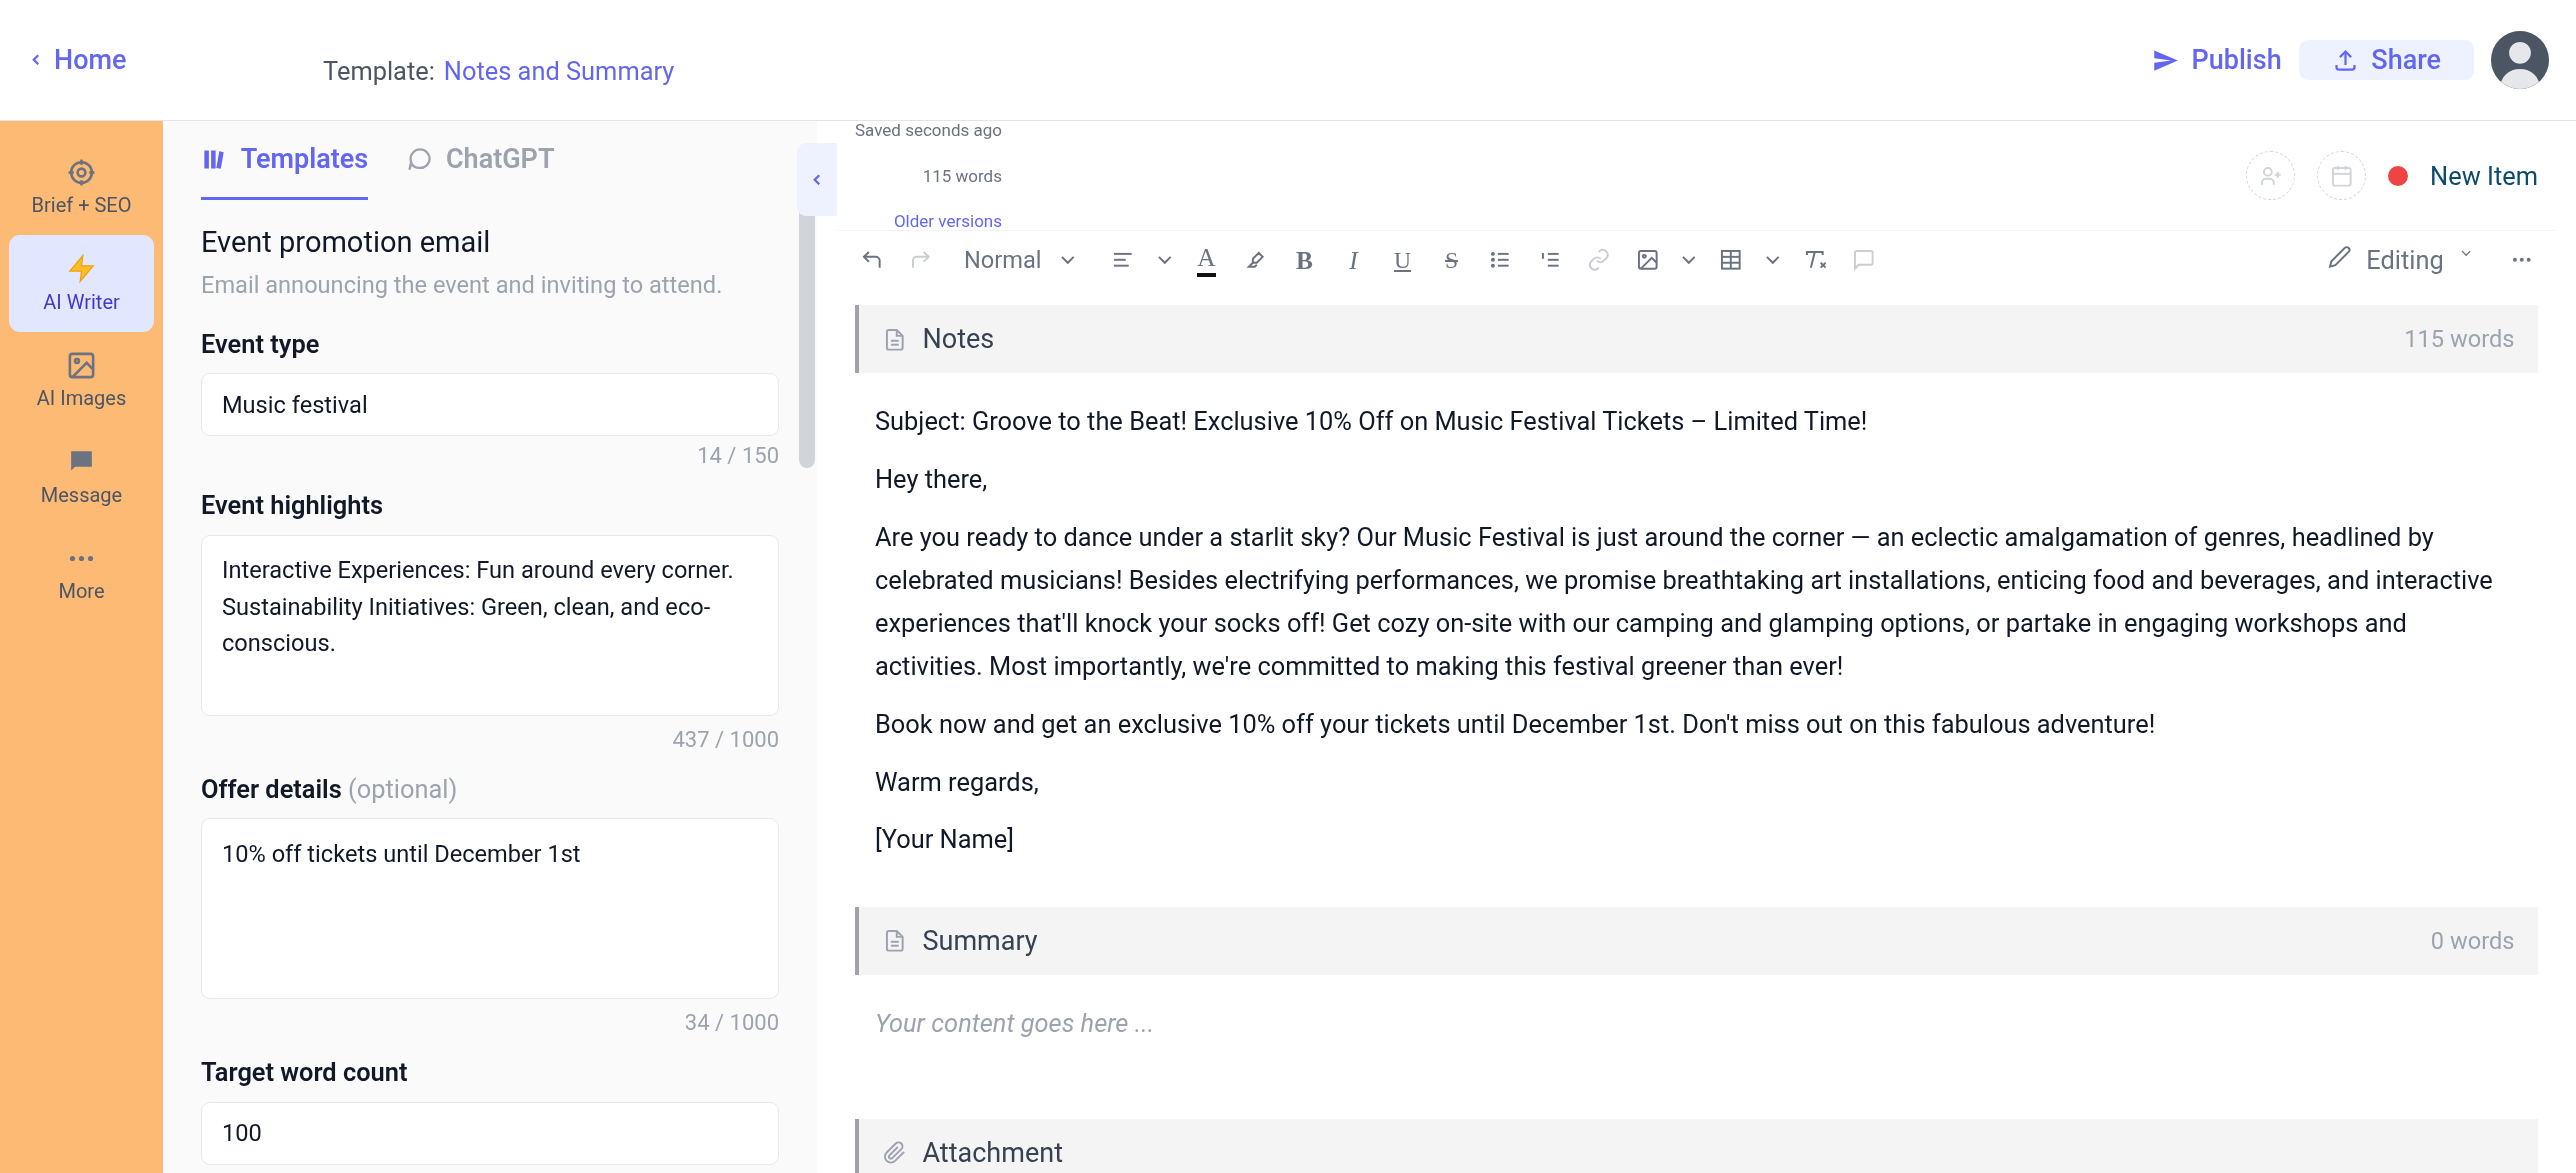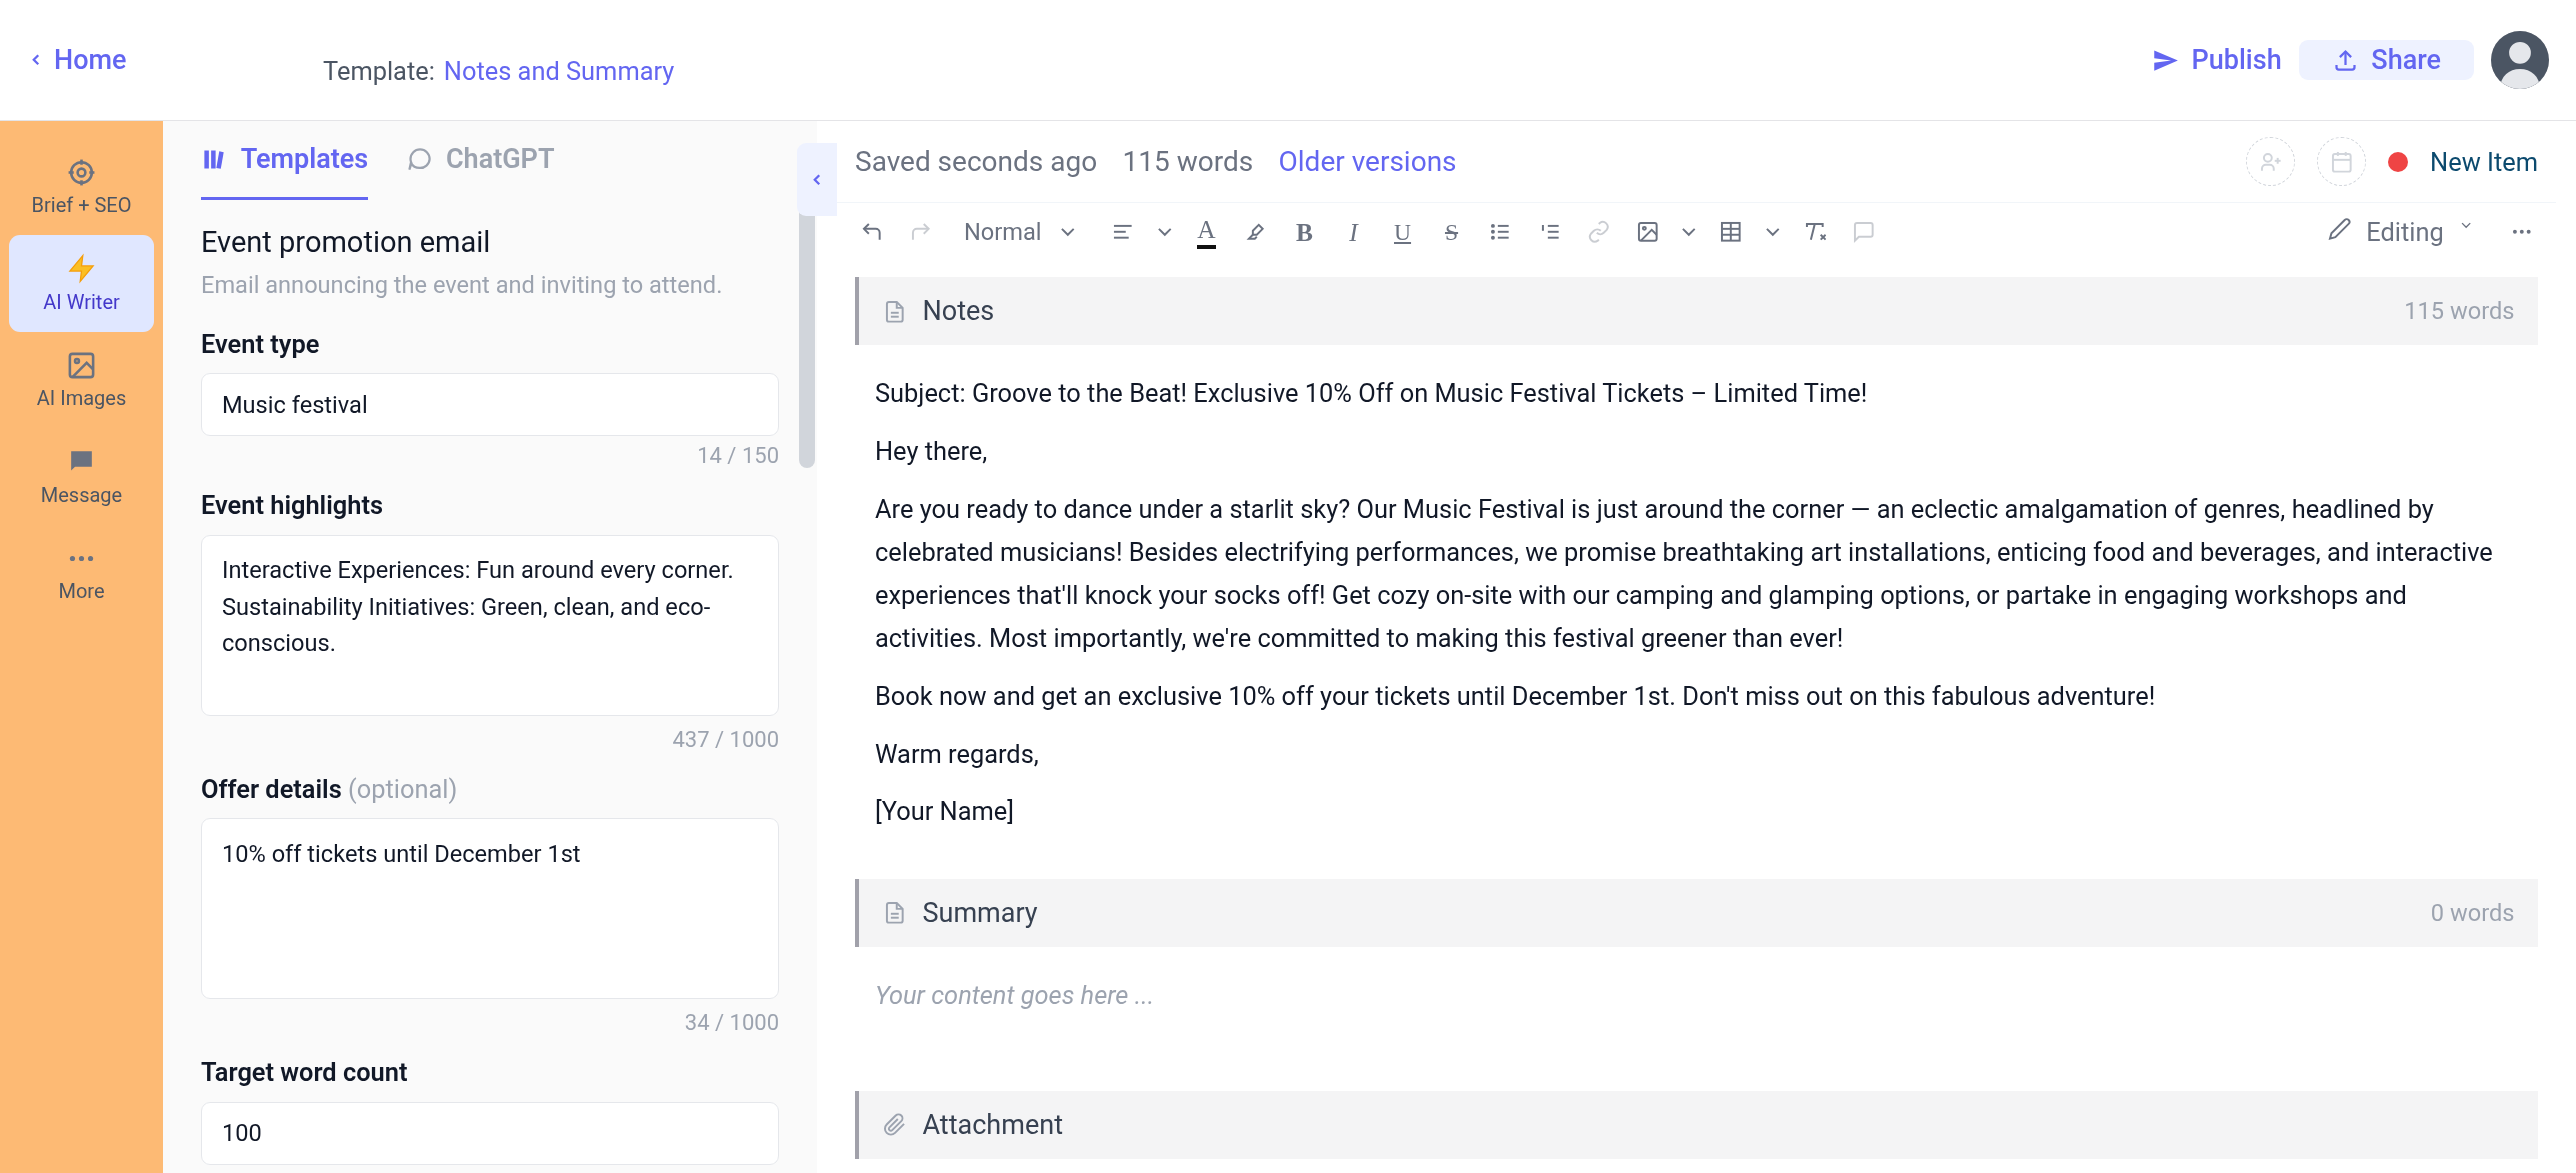--- a/index.html
+++ b/index.html
@@ -42,21 +42,21 @@
 .template-desc { font-size: 23.6px; color: #9ca3af; line-height: 1.45; margin-bottom: 27px; }
 .field-label { font-size: 25.4px; font-weight: 600; color: #111827; margin-bottom: 14.5px; margin-top: 22px; }
 .field-label .opt { color: #9ca3af; font-weight: 400; }
 .txt-input, .txt-area { width: 100%; border: 0.9px solid #e5e7eb; border-radius: 9px; padding: 16.3px 20px; font-size: 23.6px; color: #111827; background: #fff; font-family: inherit; }
 .txt-area { resize: none; line-height: 1.55; }
 .counter { text-align: right; font-size: 22px; color: #9ca3af; margin-top: 7.3px; }
 
 
 .editor { flex: 1; display: flex; flex-direction: column; padding: 0 20px; }
 .ed-top { display: flex; align-items: center; justify-content: space-between; height: 109px; padding: 0 18px; }
-.ed-top-left { display: flex; align-items: flex-end; gap: 25.4px; font-size: 28px; color: #6b7280; }
+.ed-top-left { display: flex; align-items: flex-end; gap: 25.4px; font-size: 17px; color: #6b7280; flex-direction: column; }
 .ed-top-left .older { color: #6366f1; cursor: pointer; }
 .ed-top-right { display: flex; align-items: center; gap: 22px; }
 .ghost-ic { width: 49px; height: 49px; border: 1.8px dashed #d1d5db; border-radius: 50%; display: flex; align-items: center; justify-content: center; color: #d1d5db; }
 .status-dot { width: 20px; height: 20px; border-radius: 50%; background: #ef4444; }
 .status-lbl { font-size: 25.4px; color: #0c4a6e; }
 
 .toolbar { display: flex; align-items: center; gap: 9px; padding: 9px 14.5px; border-top: 0.9px solid #f1f5f9; }
 .tb-btn { width: 40px; height: 40px; display: flex; align-items: center; justify-content: center; color: #6b7280; cursor: pointer; font-size: 23.6px; border-radius: 5.4px; }
 .tb-btn.wide { width: auto; gap: 14.5px; padding: 0 14.5px; font-size: 23.6px; }
 .tb-btn svg { width: 23.6px; height: 23.6px; }

